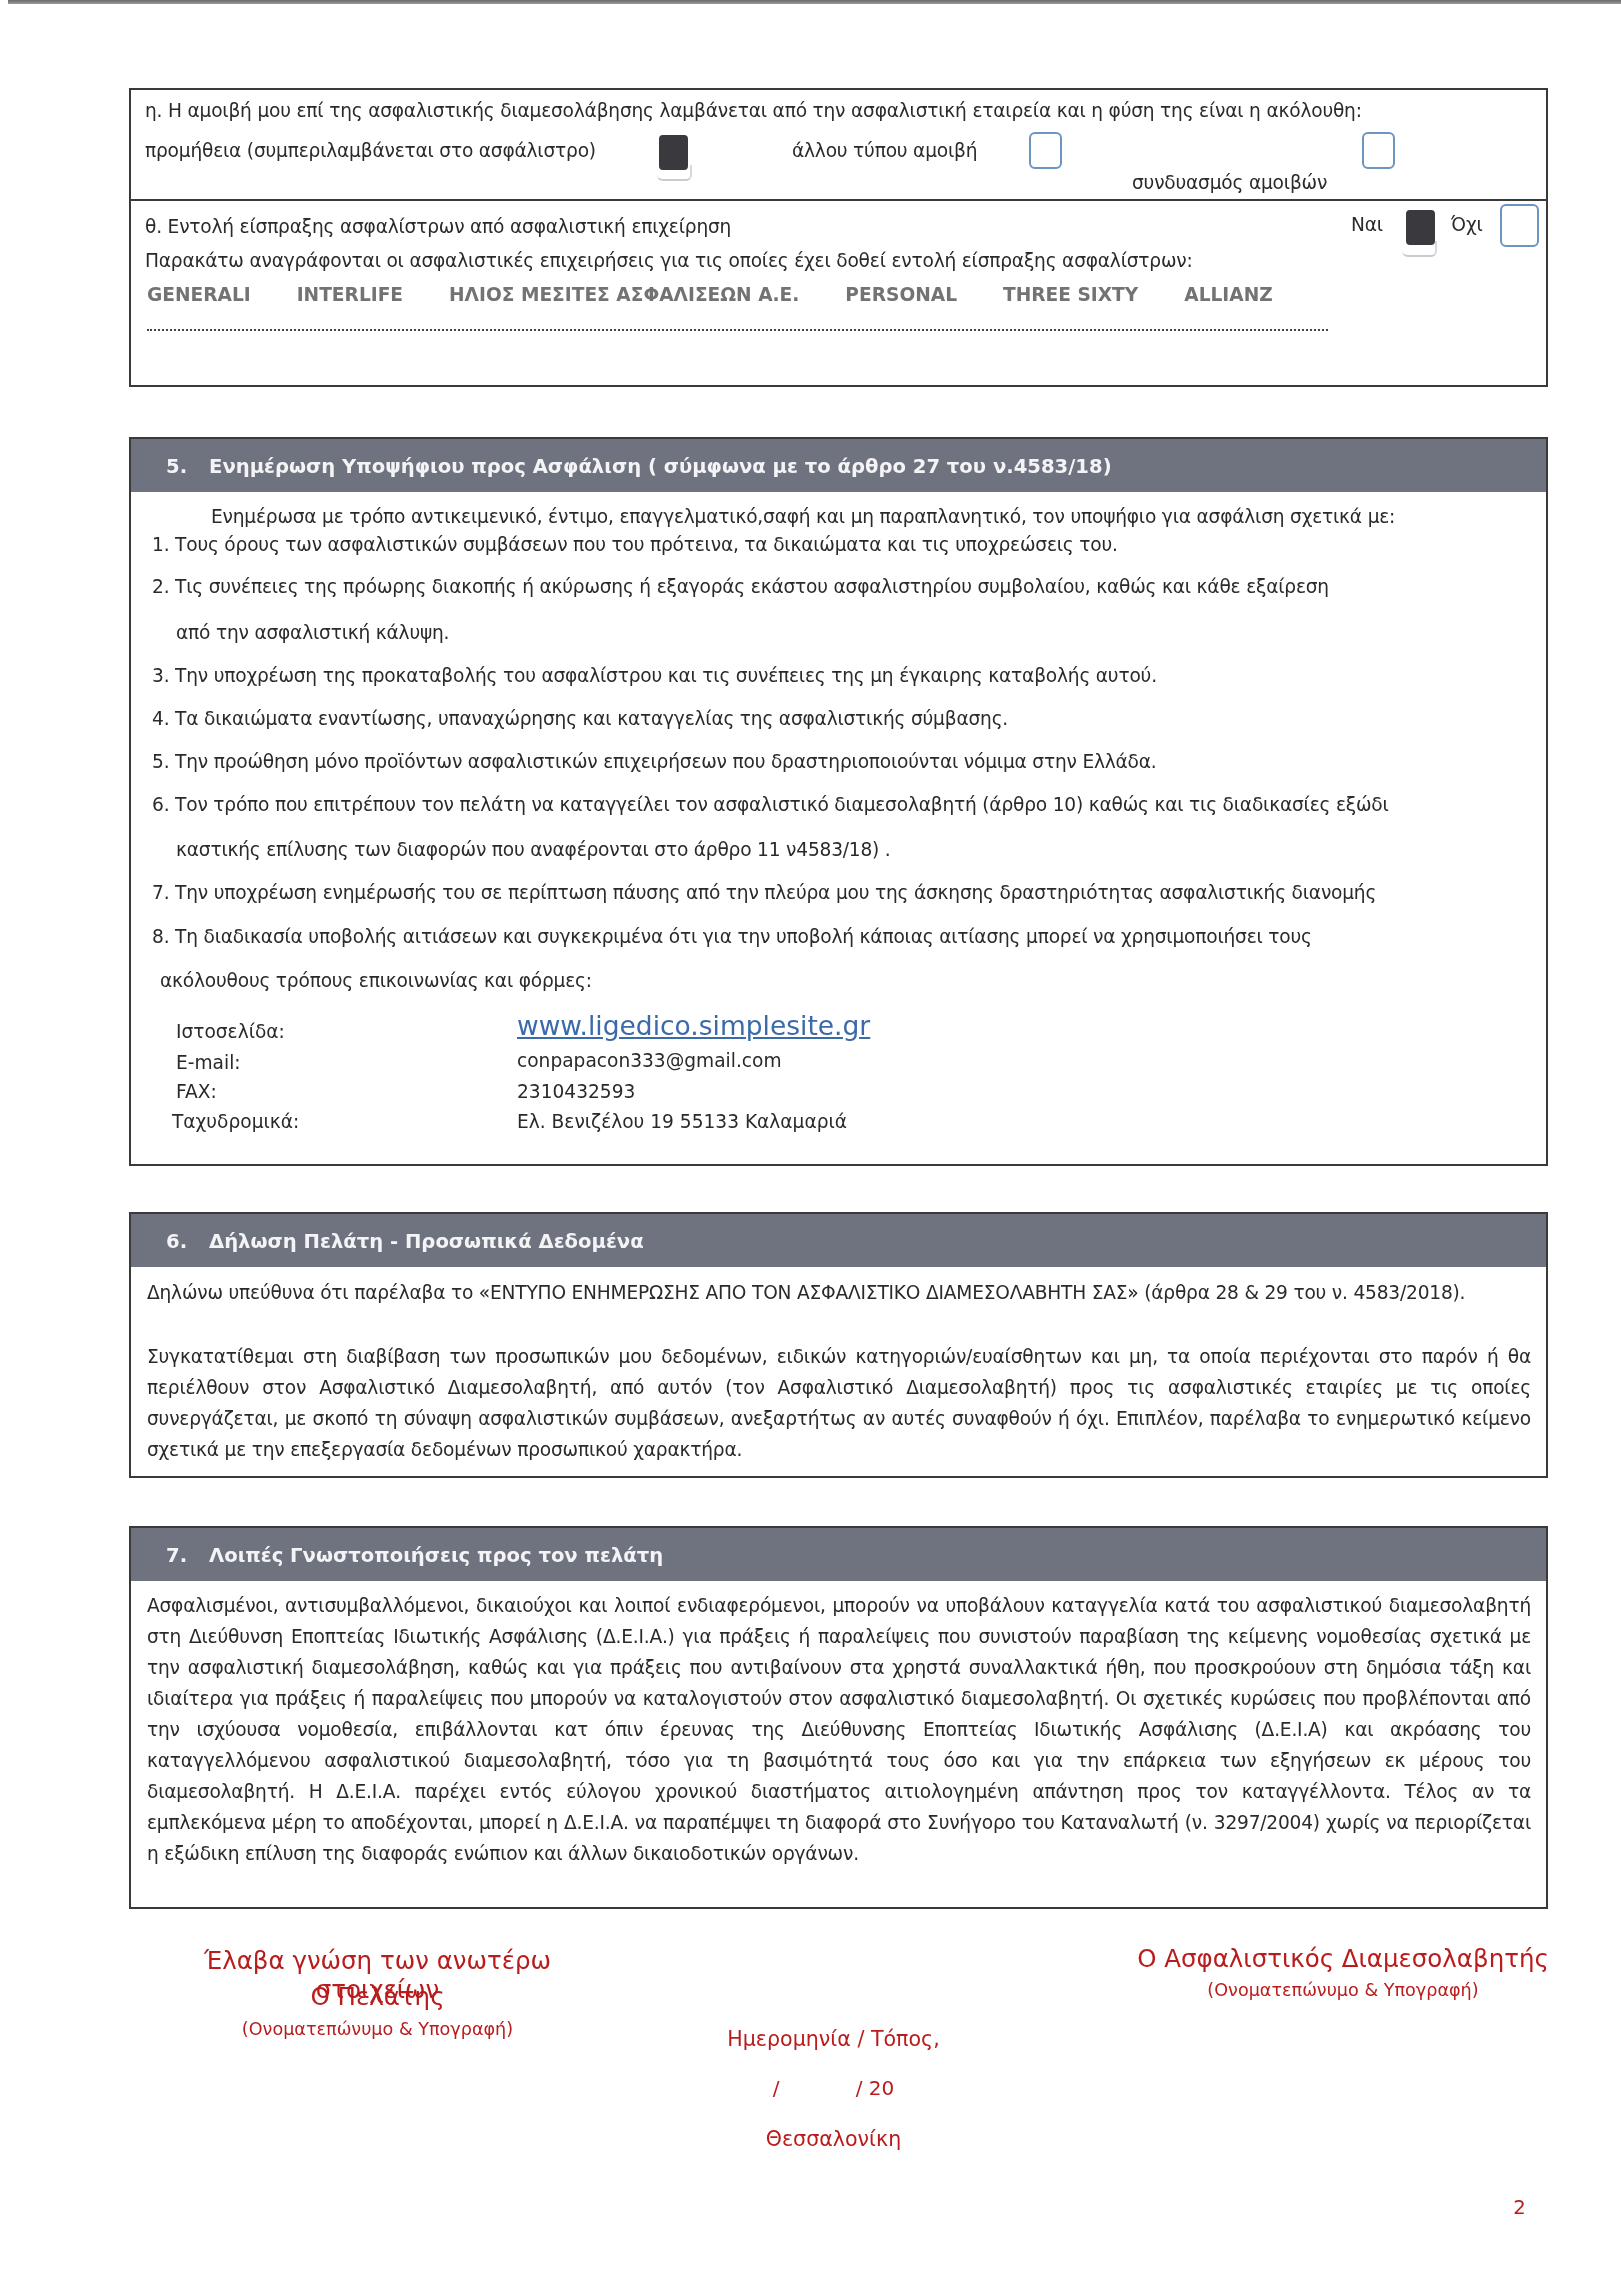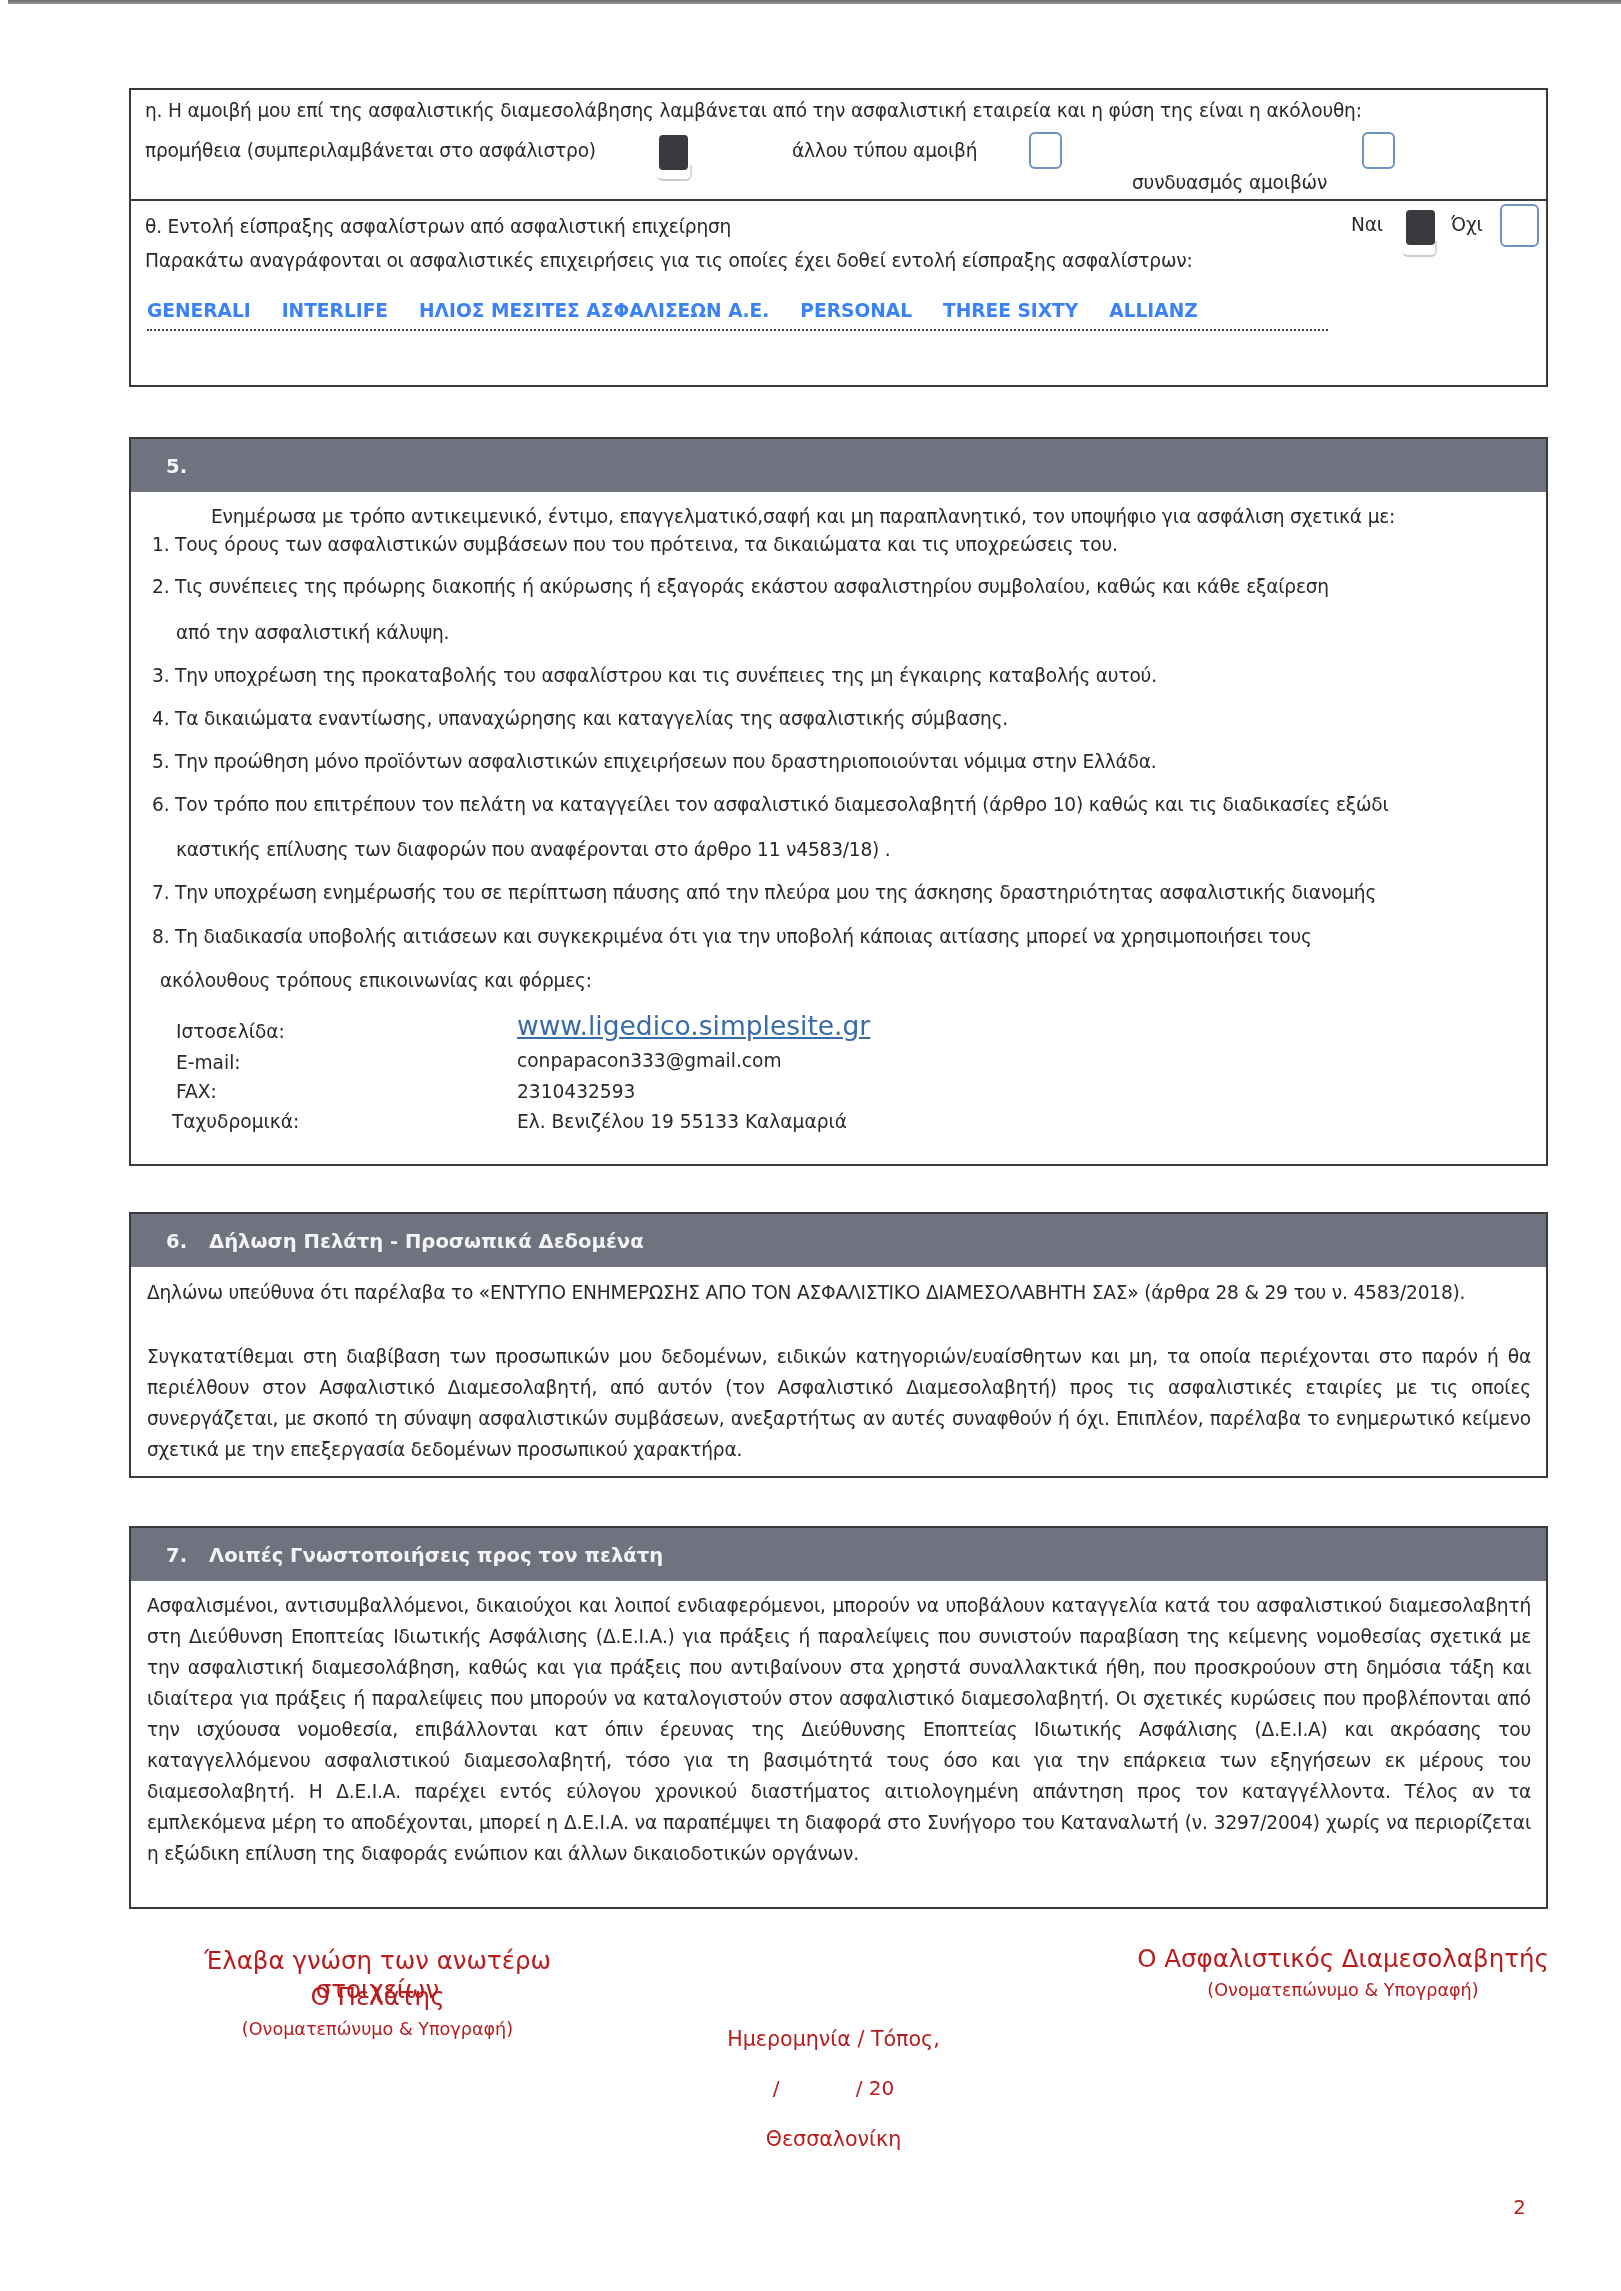--- a/index.html
+++ b/index.html
@@ -20,21 +20,21 @@
     .chk {
       position: absolute; width: 33px; height: 37px; box-sizing: border-box;
       border-radius: 5.9px;
     }
     .chk.on { background: #3a3a3e; border: 2px solid #3a3a3e; border-radius: 3.9px; width: 29px; height: 35px; }
     .chk.off { background: #fff; border: 2.9px solid #6d93c2; }
     .chk-shadow {
       position: absolute; width: 33px; height: 13.7px; border-bottom: 2px solid #c8cbd0;
       border-right: 2px solid #d6d8dc; border-radius: 0 0 5.9px 5.9px;
     }
-    .insurers { position: absolute; top: 284px; left: 147px; display: flex; gap: 31px; font-weight: bold; font-size: 18.6px; color: #3b82f6; margin-top: 16px; }
+    .insurers { position: absolute; top: 284px; left: 147px; display: flex; gap: 46px; font-weight: bold; font-size: 18.6px; color: #737373; }
     .dots {
       position: absolute; left: 147px; top: 329px; width: 1181px; height: 0;
       border-bottom: 2px dotted #444;
     }
     .section-header {
       position: absolute; background: #6f7380; color: #f4f4f6;
       font-size: 19.6px; font-weight: bold; box-sizing: border-box;
       padding-left: 35px; display: flex; align-items: center;
       border: 2px solid #3a3a3a; border-bottom: none;
     }
@@ -76,20 +76,21 @@
   <span>INTERLIFE</span>
   <span>ΗΛΙΟΣ ΜΕΣΙΤΕΣ ΑΣΦΑΛΙΣΕΩΝ Α.Ε.</span>
   <span>PERSONAL</span>
   <span>THREE SIXTY</span>
   <span>ALLIANZ</span>
 </div>
 <div class="dots"></div>
 
 <div class="section-header" style="left:129px; top:437px; width:1419px; height:57px;">
   <span class="num">5.</span>
+  <span>Ενημέρωση Υποψήφιου προς Ασφάλιση ( σύμφωνα με το άρθρο 27 του ν.4583/18)</span>
 </div>
 <div class="box" style="left:129px; top:492px; width:1419px; height:674px; border-top:none;"></div>
 <div class="txt" style="left:211px; top:506px;">Ενημέρωσα με τρόπο αντικειμενικό, έντιμο, επαγγελματικό,σαφή και μη παραπλανητικό, τον υποψήφιο για ασφάλιση σχετικά με:</div>
 
 <div class="txt" style="left:152px; top:534px;">1. Τους όρους των ασφαλιστικών συμβάσεων που του πρότεινα, τα δικαιώματα και τις υποχρεώσεις του.</div>
 <div class="txt" style="left:152px; top:576px;">2. Τις συνέπειες της πρόωρης διακοπής ή ακύρωσης ή εξαγοράς εκάστου ασφαλιστηρίου συμβολαίου, καθώς και κάθε εξαίρεση</div>
 <div class="txt" style="left:176px; top:622px;">από την ασφαλιστική κάλυψη.</div>
 <div class="txt" style="left:152px; top:665px;">3. Την υποχρέωση της προκαταβολής του ασφαλίστρου και τις συνέπειες της μη έγκαιρης καταβολής αυτού.</div>
 <div class="txt" style="left:152px; top:708px;">4. Τα δικαιώματα εναντίωσης, υπαναχώρησης και καταγγελίας της ασφαλιστικής σύμβασης.</div>
 <div class="txt" style="left:152px; top:751px;">5. Την προώθηση μόνο προϊόντων ασφαλιστικών επιχειρήσεων που δραστηριοποιούνται νόμιμα στην Ελλάδα.</div>

